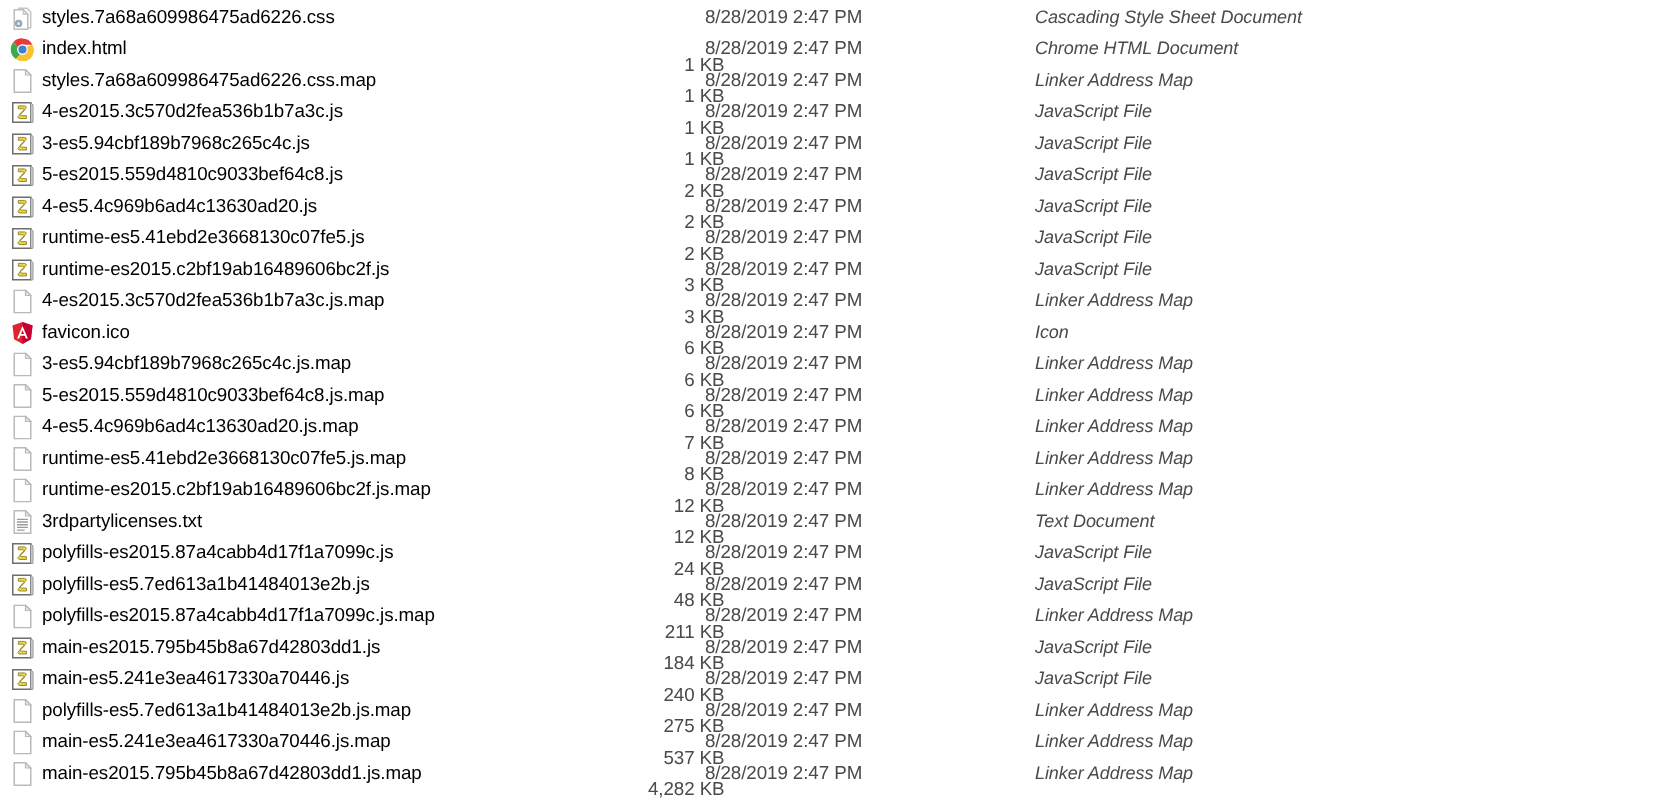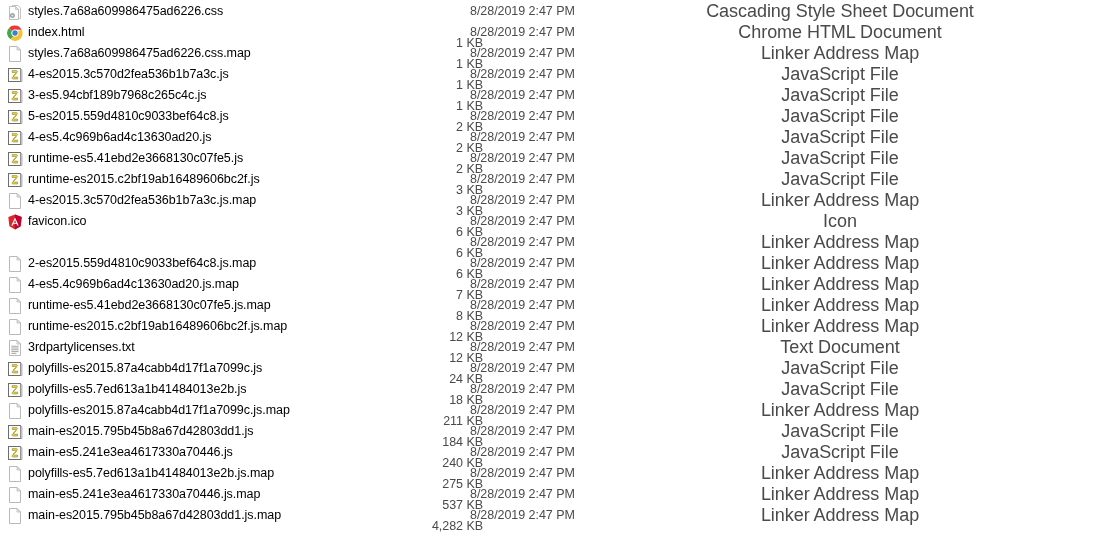--- a/index.html
+++ b/index.html
@@ -87,24 +87,25 @@
     letter-spacing: -0.05px;
   }
 
   
   .cell-type {
     position: absolute;
     left: 690px;
     top: 0;
     width: 300px;
     height: 21px;
-    text-align: center;
-    font-size: 18px;
+    text-align: left;
+    font-size: 12px;
     color: #4a4a4a;
     letter-spacing: -0.05px;
+    font-style: italic;
   }
 </style>
 </head>
 <body>
 
 <div id="file-list">
     <div class="file-row">
       <div class="cell-name">
         <span class="icon-wrap">
           <svg width="16" height="16" viewBox="0 0 16 16">
@@ -266,33 +267,42 @@
             <path d="M8 3.4 L11.6 11.6 L10.2 11.6 L9.5 9.8 L6.5 9.8 L5.8 11.6 L4.4 11.6 Z M8 6.1 L6.95 8.7 L9.05 8.7 Z" fill="#ffffff"></path>
           </svg>
         </span>
         <span class="name-text">favicon.ico</span>
       </div>
       <div class="cell-size">6 KB</div>
       <div class="cell-date">8/28/2019 2:47 PM</div>
       <div class="cell-type">Icon</div>
     </div>
     <div class="file-row">
+      <div class="cell-name">
+        <span class="icon-wrap">
+          <svg width="16" height="16" viewBox="0 0 16 16">
+            <path d="M2.5 0.5 H10 L13.5 4 V15.5 H2.5 Z" fill="#ffffff" stroke="#b9b9b9" stroke-width="1"></path>
+            <path d="M10 0.5 L10 4 L13.5 4 Z" fill="#e9e9e9" stroke="#b9b9b9" stroke-width="0.8"></path>
+          </svg>
+        </span>
+        <span class="name-text">3-es5.94cbf189b7968c265c4c.js.map</span>
+      </div>
       <div class="cell-size">6 KB</div>
       <div class="cell-date">8/28/2019 2:47 PM</div>
       <div class="cell-type">Linker Address Map</div>
     </div>
     <div class="file-row">
       <div class="cell-name">
         <span class="icon-wrap">
           <svg width="16" height="16" viewBox="0 0 16 16">
             <path d="M2.5 0.5 H10 L13.5 4 V15.5 H2.5 Z" fill="#ffffff" stroke="#b9b9b9" stroke-width="1"></path>
             <path d="M10 0.5 L10 4 L13.5 4 Z" fill="#e9e9e9" stroke="#b9b9b9" stroke-width="0.8"></path>
           </svg>
         </span>
-        <span class="name-text">2-es2015.559d4810c9033bef64c8.js.map</span>
+        <span class="name-text">5-es2015.559d4810c9033bef64c8.js.map</span>
       </div>
       <div class="cell-size">7 KB</div>
       <div class="cell-date">8/28/2019 2:47 PM</div>
       <div class="cell-type">Linker Address Map</div>
     </div>
     <div class="file-row">
       <div class="cell-name">
         <span class="icon-wrap">
           <svg width="16" height="16" viewBox="0 0 16 16">
             <path d="M2.5 0.5 H10 L13.5 4 V15.5 H2.5 Z" fill="#ffffff" stroke="#b9b9b9" stroke-width="1"></path>
@@ -358,21 +368,21 @@
       <div class="cell-name">
         <span class="icon-wrap">
           <svg width="16" height="16" viewBox="0 0 16 16">
             <rect x="1.5" y="1.5" width="12" height="13" fill="#ffffff" stroke="#6d6d6d" stroke-width="1"></rect>
             <path d="M13.5 1.5 L15 3 L15 14.5 L13.5 14.5 Z" fill="#d8d8d8" stroke="#8a8a8a" stroke-width="0.6"></path>
             <path d="M5.2 3.6 h4.1 c1.2 0 1.6 1.0 0.9 1.7 l-3.4 3.0 c-0.8 0.7 -0.4 1.8 0.8 1.8 h3.0 v1.9 h-4.3 c-1.3 0 -1.7 -1.1 -0.9 -1.8 l3.4 -3.0 c0.7 -0.6 0.4 -1.7 -0.8 -1.7 h-2.8 z" fill="#e8d44d" stroke="#8a7a10" stroke-width="0.55" stroke-linejoin="round"></path>
           </svg>
         </span>
         <span class="name-text">polyfills-es2015.87a4cabb4d17f1a7099c.js</span>
       </div>
-      <div class="cell-size">18 KB</div>
+      <div class="cell-size">48 KB</div>
       <div class="cell-date">8/28/2019 2:47 PM</div>
       <div class="cell-type">JavaScript File</div>
     </div>
     <div class="file-row">
       <div class="cell-name">
         <span class="icon-wrap">
           <svg width="16" height="16" viewBox="0 0 16 16">
             <rect x="1.5" y="1.5" width="12" height="13" fill="#ffffff" stroke="#6d6d6d" stroke-width="1"></rect>
             <path d="M13.5 1.5 L15 3 L15 14.5 L13.5 14.5 Z" fill="#d8d8d8" stroke="#8a8a8a" stroke-width="0.6"></path>
             <path d="M5.2 3.6 h4.1 c1.2 0 1.6 1.0 0.9 1.7 l-3.4 3.0 c-0.8 0.7 -0.4 1.8 0.8 1.8 h3.0 v1.9 h-4.3 c-1.3 0 -1.7 -1.1 -0.9 -1.8 l3.4 -3.0 c0.7 -0.6 0.4 -1.7 -0.8 -1.7 h-2.8 z" fill="#e8d44d" stroke="#8a7a10" stroke-width="0.55" stroke-linejoin="round"></path>

